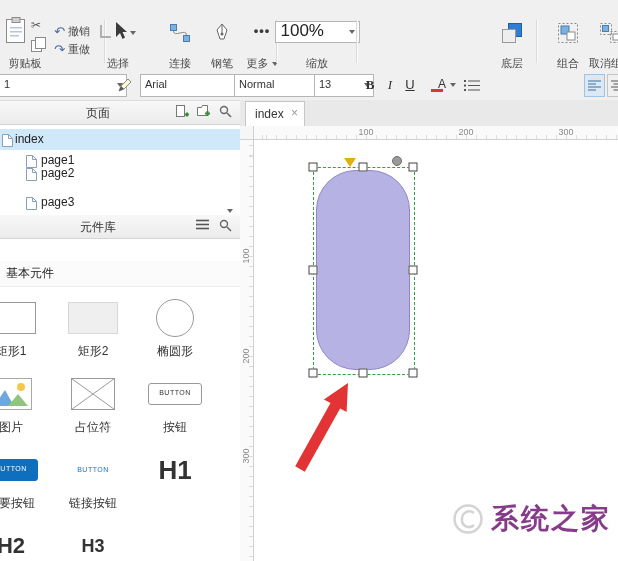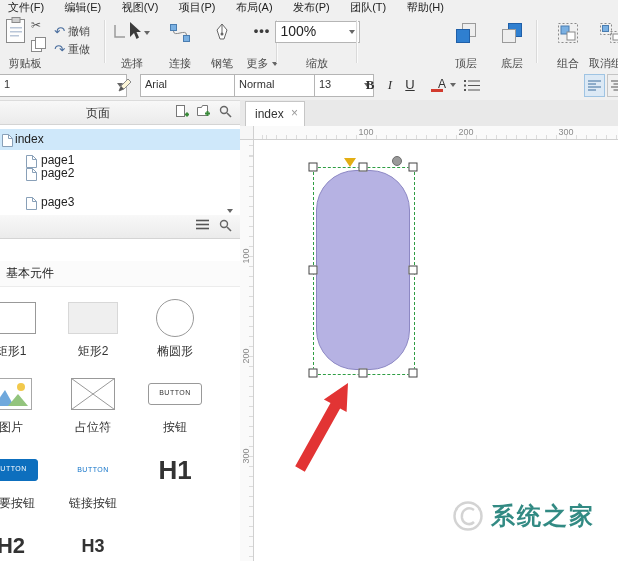--- a/index.html
+++ b/index.html
@@ -18,32 +18,32 @@
   .vdiv{position:absolute;top:7px;height:43px;width:1px;background:#dadada;border-right:1px solid #fbfbfb}
   #div1{left:104px}#div2{left:276px}#div3{left:356px}#div4{left:536px}
   .tbtn{position:absolute;top:5px;height:50px;display:flex;flex-direction:column;align-items:center;justify-content:space-between;padding:3px 0;cursor:default}
   #tb-paste{position:absolute;left:5px;top:4px}
   #tb-cut{position:absolute;left:31px;top:5px;font-size:12px;color:#555}
   #tb-copy{position:absolute;left:31px;top:24px}
   #tb-clip-label{position:absolute;left:0;top:43px;width:50px}
   .tb-row{position:absolute;left:54px;font-size:11px;color:#4a4a4a;display:flex;align-items:center;gap:3px}
   #tb-undo{top:11px}#tb-redo{top:29px}
   .arrow-glyph{font-size:13px;color:#4a6e9e;line-height:12px}
-  #tb-select{left:106px;width:52px}
+  #tb-select{left:92px;width:52px}
   #tb-connect{left:158px;width:44px}
   #tb-pen{left:202px;width:40px}
   #tb-more{left:242px;width:40px}
   #tb-zoom{left:282px;width:70px}
   #tb-front{left:444px;width:44px}
   #tb-back{left:490px;width:44px}
   #tb-group{left:546px;width:44px}
   #tb-ungroup{left:586px;width:50px}
   .iconrow{height:24px;display:flex;align-items:center;gap:2px}
   .dots{font-size:13px;font-weight:bold;color:#3c3c3c;letter-spacing:1px;line-height:20px}
-  .zoombox{width:62px;height:20px;background:#fff;border:1px solid #b5b5b5;font-size:14px;line-height:18px;text-align:left;padding:0 16px 0 5px;position:relative;color:#222}
+  .zoombox{width:62px;height:20px;background:#fff;border:1px solid #b5b5b5;font-size:17px;line-height:18px;text-align:left;padding:0 16px 0 5px;position:relative;color:#222}
   .zoombox .caret{position:absolute;right:4px;top:8px}
 
   
   #formatbar{position:absolute;top:70px;left:0;width:100%;height:30px;background:#f0f0f0;border-bottom:1px solid #cbcbcb}
   .fsel{position:absolute;top:4px;height:21px;background:#fff;border:1px solid #b5b5b5;font-size:11px;line-height:19px;padding:0 14px 0 4px;color:#333;white-space:nowrap;overflow:hidden}
   .fsel .caret{position:absolute;right:3px;top:8px}
   #f-style{left:0;width:108px;border-left:none}
   #f-font{left:140px;width:88px}
   #f-weight{left:234px;width:74px}
   #f-size{left:314px;width:40px}
@@ -111,37 +111,27 @@
   #shape{position:absolute;left:62px;top:30px;width:94px;height:200px;background:#b6b2e3;border:1px solid #8d88c4;border-radius:40px;box-sizing:border-box}
   #sel{position:absolute;left:59px;top:27px;width:100px;height:206px;border:1px dashed #2f9e44}
   .handle{position:absolute;width:7px;height:7px;background:#fff;border:1px solid #444;transform:translate(-50%,-50%)}
   .h-tl{left:59px;top:27px}.h-tm{left:109px;top:27px}.h-tr{left:159px;top:27px}
   .h-ml{left:59px;top:130px}.h-mr{left:159px;top:130px}
   .h-bl{left:59px;top:233px}.h-bm{left:109px;top:233px}.h-br{left:159px;top:233px}
   #marker-triangle{position:absolute;left:90px;top:18px;width:0;height:0;border-left:6px solid transparent;border-right:6px solid transparent;border-top:9px solid #e3ae13}
   #marker-circle{position:absolute;left:138px;top:16px;width:8px;height:8px;border-radius:50%;background:#9a9a9a;border:1px solid #6e6e6e}
   #arrow-svg{position:absolute;left:0;top:0;width:364px;height:421px;pointer-events:none}
   #watermark{position:absolute;left:198px;top:360px;display:flex;align-items:center;gap:7px;opacity:.85}
-  #watermark .wm-text{font-size:24px;font-weight:bold;letter-spacing:2px;color:#0f766e}
+  #watermark .wm-text{font-size:28px;font-weight:bold;letter-spacing:2px;color:#701a75}
 </style>
 </head>
 <body>
 
 <div id="app">
 
-  <div id="menubar">
-    <div class="menu-item"><span>文件(F)</span></div>
-    <div class="menu-item"><span>编辑(E)</span></div>
-    <div class="menu-item"><span>视图(V)</span></div>
-    <div class="menu-item"><span>项目(P)</span></div>
-    <div class="menu-item"><span>布局(A)</span></div>
-    <div class="menu-item"><span>发布(P)</span></div>
-    <div class="menu-item"><span>团队(T)</span></div>
-    <div class="menu-item"><span>帮助(H)</span></div>
-  </div>
 
   <div id="toolbar">
     <span id="tb-paste">
       <svg width="22" height="27" viewBox="0 0 22 27">
           <rect x="1.5" y="2.5" width="18" height="23" fill="#fdfdfd" stroke="#8a8a8a"></rect>
           <rect x="7" y="0.5" width="8" height="5" fill="#cfcfcf" stroke="#8a8a8a"></rect>
           <rect x="5" y="10" width="12" height="1.5" fill="#b9c6d8"></rect>
           <rect x="5" y="14" width="12" height="1.5" fill="#b9c6d8"></rect>
           <rect x="5" y="18" width="9" height="1.5" fill="#b9c6d8"></rect>
         </svg>
@@ -204,29 +194,20 @@
 
     <div class="tbtn" id="tb-zoom">
       <span class="zoombox">
         <span>100%</span>
         <span class="caret"></span>
       </span>
       <span class="lbl">缩放</span>
     </div>
     <div class="vdiv" id="div3"></div>
 
-    <div class="tbtn" id="tb-front">
-      <span class="iconrow">
-        <svg width="20" height="20" viewBox="0 0 20 20">
-            <rect x="6.5" y="0.5" width="13" height="13" fill="#eee" stroke="#9a9a9a"></rect>
-            <rect x="0.5" y="6.5" width="13" height="13" fill="#2f7fd0" stroke="#1f5fa8"></rect>
-          </svg>
-      </span>
-      <span class="lbl">顶层</span>
-    </div>
     <div class="tbtn" id="tb-back">
       <span class="iconrow">
         <svg width="20" height="20" viewBox="0 0 20 20">
             <rect x="6.5" y="0.5" width="13" height="13" fill="#2f7fd0" stroke="#1f5fa8"></rect>
             <rect x="0.5" y="6.5" width="13" height="13" fill="#eee" stroke="#9a9a9a"></rect>
           </svg>
       </span>
       <span class="lbl">底层</span>
     </div>
     <div class="vdiv" id="div4"></div>
@@ -364,20 +345,21 @@
         <span class="ticon lvl1"><svg width="11" height="13" viewBox="0 0 11 13">
               <path d="M0.5,0.5 h6 l4,4 v8 h-10 z" fill="#fff" stroke="#89a0b8"></path>
               <path d="M6.5,0.5 v4 h4" fill="none" stroke="#89a0b8"></path>
             </svg></span>
         <span class="tlabel lvl1">page3</span>
       </div>
       <span class="caret" id="tree-down"></span>
     </div>
 
     <div class="phead" id="widgets-head">
+      <span class="ptitle">元件库</span>
       <span class="hicon" id="wl-menu">
         <svg width="13" height="11" viewBox="0 0 13 11">
             <line x1="0" y1="1.5" x2="13" y2="1.5" stroke="#555" stroke-width="1.6"></line>
             <line x1="0" y1="5.5" x2="13" y2="5.5" stroke="#555" stroke-width="1.6"></line>
             <line x1="0" y1="9.5" x2="13" y2="9.5" stroke="#555" stroke-width="1.6"></line>
           </svg>
       </span>
       <span class="hicon" id="wl-search">
         <svg width="13" height="13" viewBox="0 0 13 13">
             <circle cx="5" cy="5" r="3.5" fill="none" stroke="#666" stroke-width="1.4"></circle>

